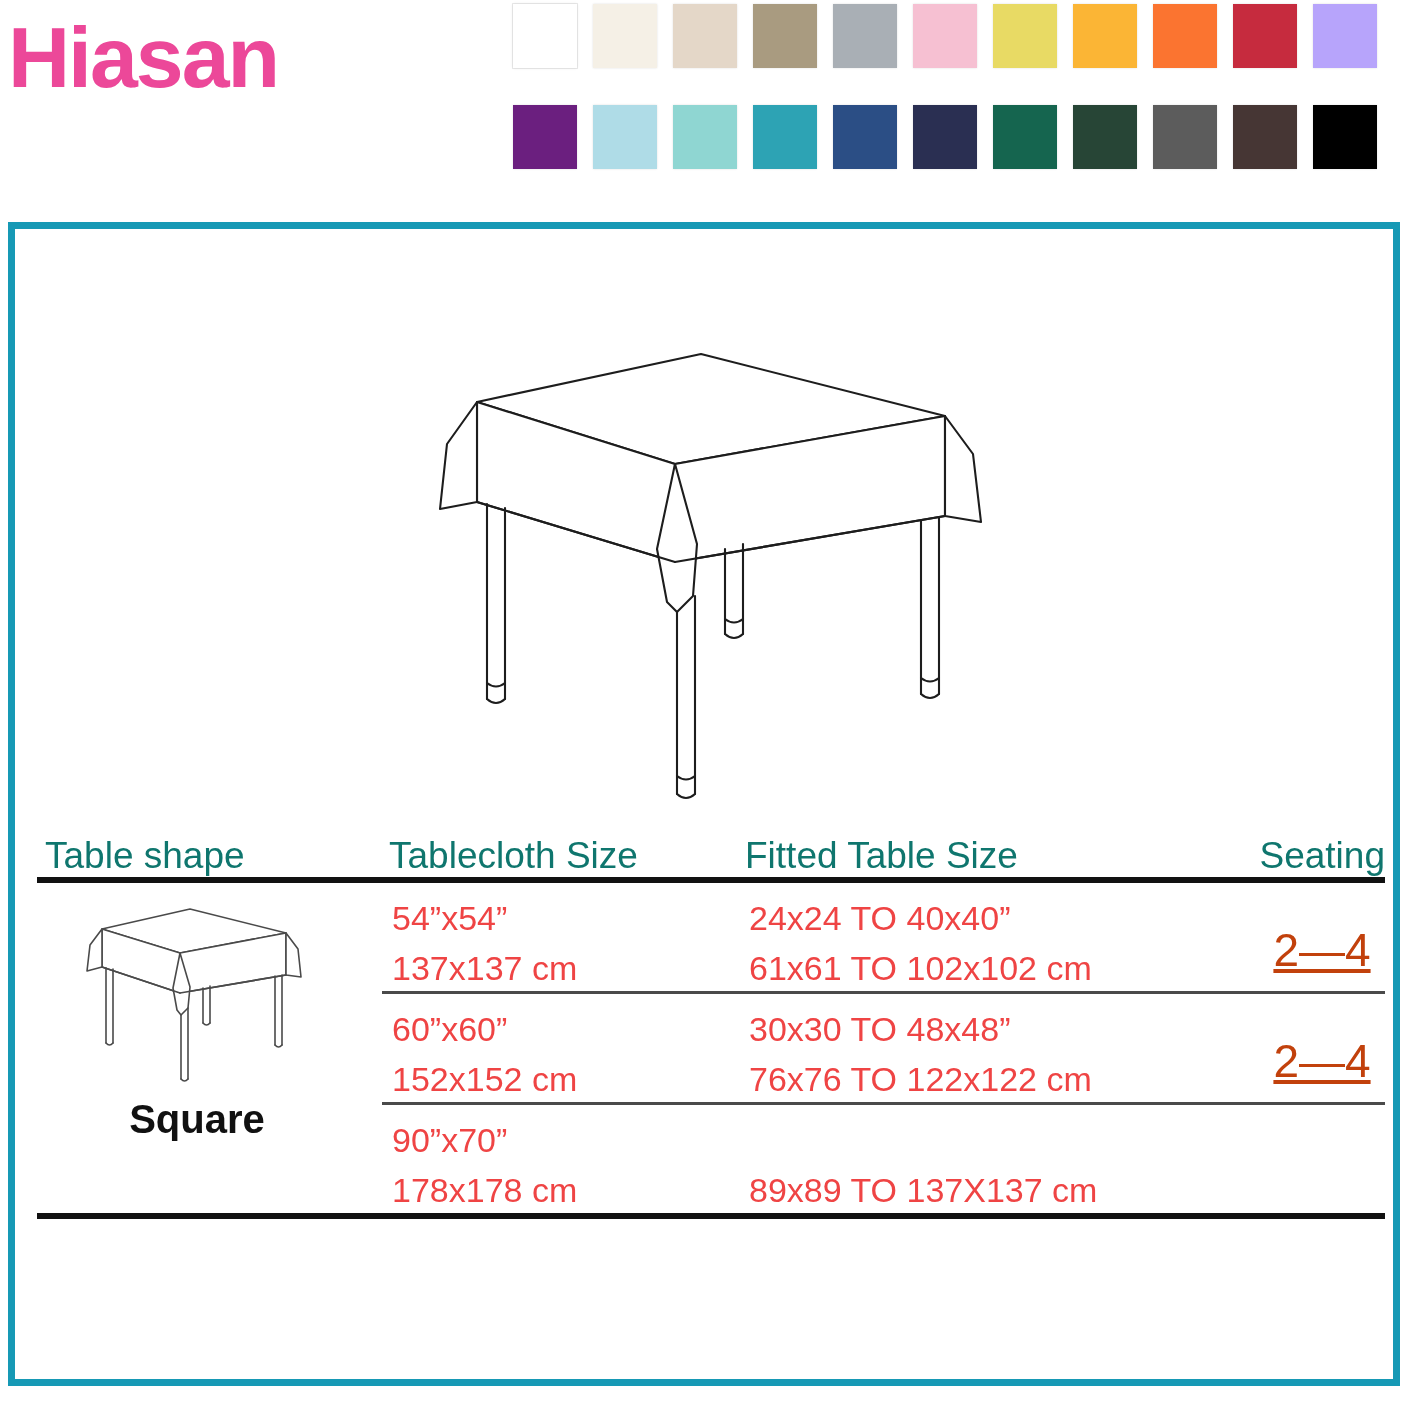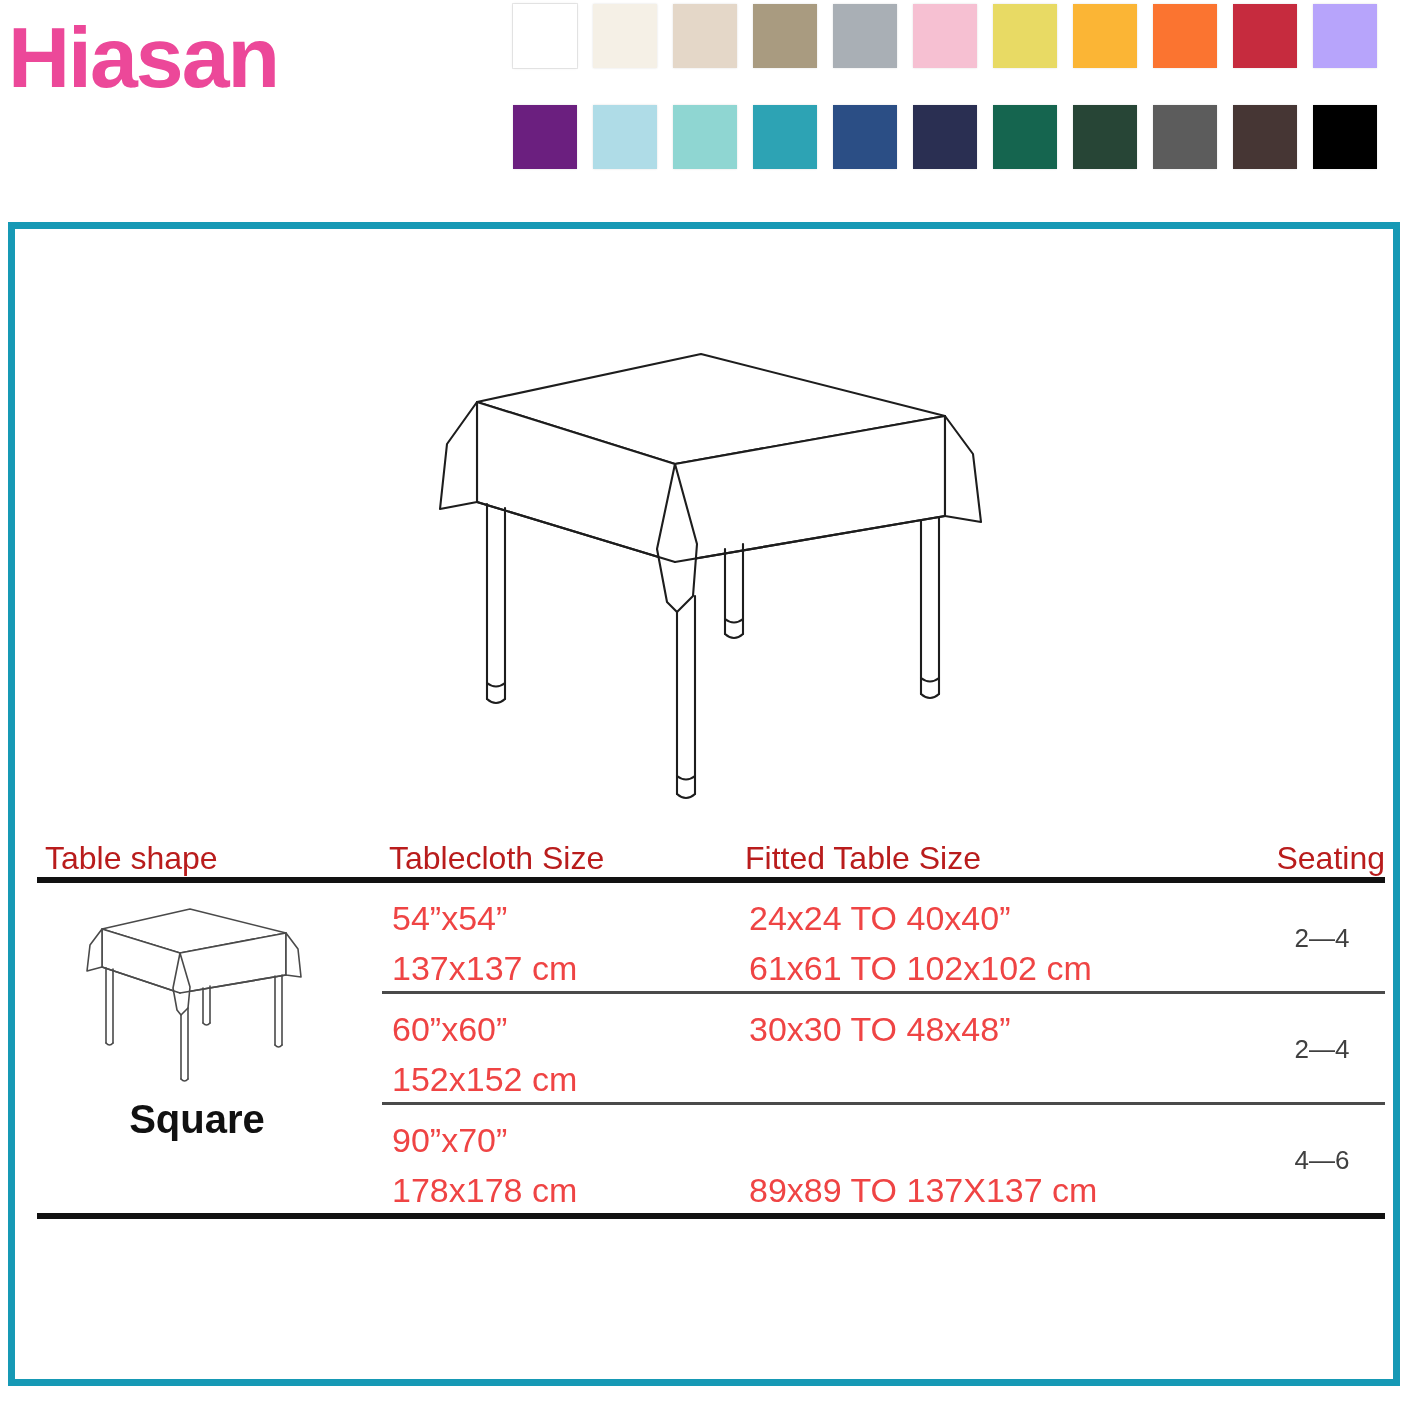--- a/index.html
+++ b/index.html
@@ -87,22 +87,22 @@
     width: 1348px;
   }
 
   .thead {
     position: relative;
     height: 68px;
   }
   .th {
     position: absolute;
     bottom: 0;
-    font-size: 32px;
-    color: #b91c1c;
+    font-size: 37px;
+    color: #0f766e;
     font-weight: normal;
     white-space: nowrap;
     font-family: "Liberation Sans", sans-serif;
   }
   #th-shape   { left: 8px; }
   #th-cloth   { left: 352px; }
   #th-fitted  { left: 708px; }
   #th-seating { right: 0px; margin-top: 34px; }
 
   .rule-thick {
@@ -139,22 +139,23 @@
   }
   .cell.cloth  { left: 355px; }
   .cell.fitted { left: 712px; }
   .line-a { top: 16px; }
   .line-b { top: 66px; }
   .cell.seating {
     left: 1190px;
     width: 190px;
     text-align: center;
     top: 40px;
-    font-size: 26px;
-    color: #404040;
+    font-size: 46px;
+    color: #c2410c;
+    text-decoration: underline;
   }
 
   
   #shape-col {
     position: absolute;
     left: 10px;
     top: 14px;
     width: 300px;
     text-align: center;
   }
@@ -284,31 +285,31 @@
         <div class="cell seating">2—4</div>
       </div>
       <div class="rule-thin-wrap">
           <div class="rule-thin"></div>
         </div>
 
       <div class="trow">
         <div class="cell cloth line-a">60”x60”</div>
         <div class="cell cloth line-b">152x152 cm</div>
         <div class="cell fitted line-a">30x30 TO 48x48”</div>
+        <div class="cell fitted line-b">76x76 TO 122x122 cm</div>
         <div class="cell seating">2—4</div>
       </div>
       <div class="rule-thin-wrap">
           <div class="rule-thin"></div>
         </div>
 
       <div class="trow">
         <div class="cell cloth line-a">90”x70”</div>
         <div class="cell cloth line-b">178x178 cm</div>
         <div class="cell fitted line-b">89x89 TO 137X137 cm</div>
-        <div class="cell seating">4—6</div>
       </div>
 
     </div>
 
     <div class="rule-thick"></div>
   </div>
 
 </div>
 
 </body></html>

